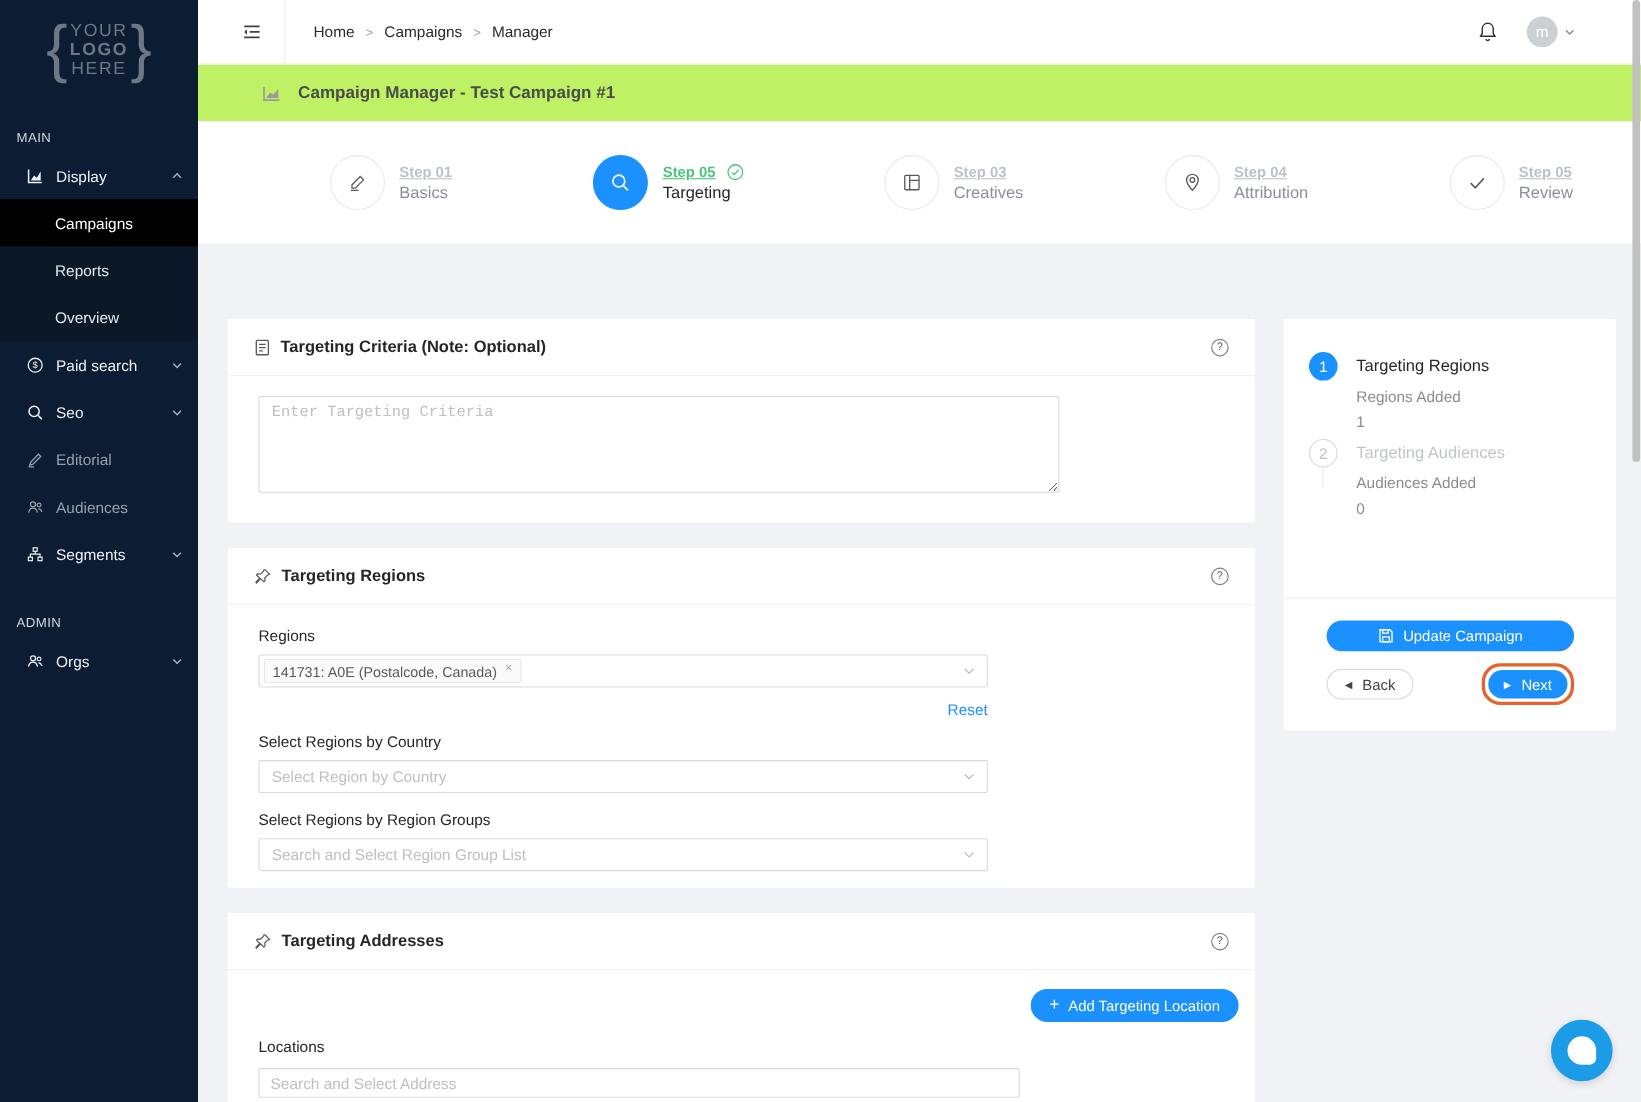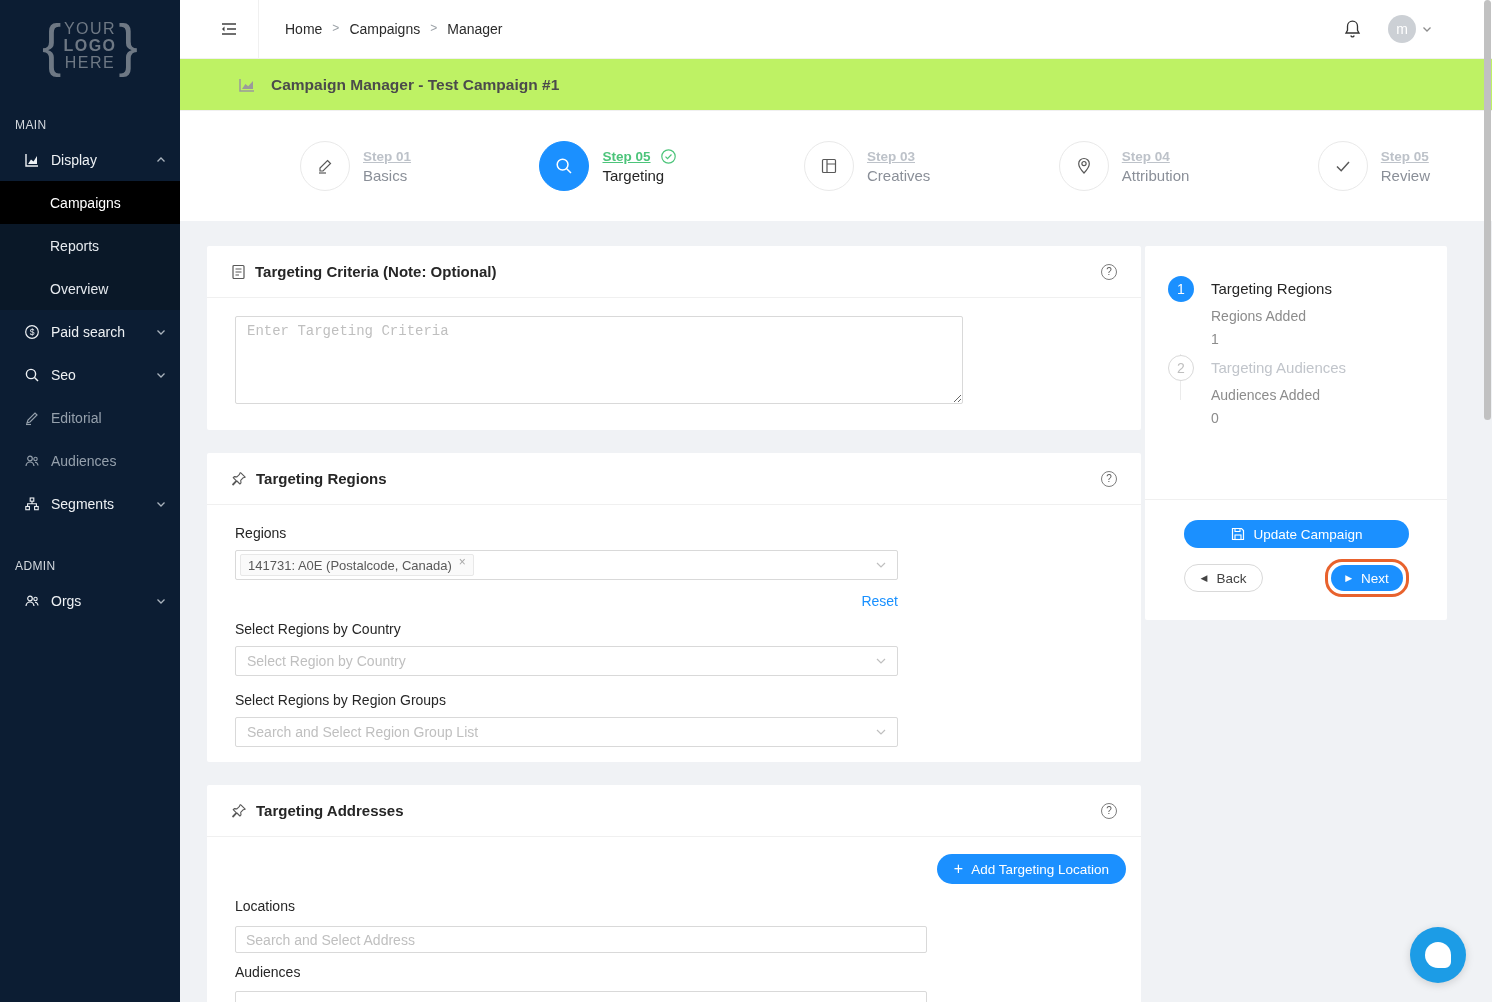--- a/index.html
+++ b/index.html
@@ -21,21 +21,21 @@
   .side-sub { background:#0a1828; }
   .side-sub-item { height:43px; display:flex; align-items:center; padding-left:50px; font-size:14px; color:#e6eaef; cursor:pointer; }
   .side-sub-item.active { background:#000000; color:#ffffff; }
   svg.ic { display:block; }
 
   
   .main { flex:1; display:flex; flex-direction:column; min-width:0; }
   .header { height:58px; background:#fff; display:flex; align-items:center; padding:0 60px 0 38px; flex:none; }
   .fold-btn { width:22px; height:22px; color:#404040; cursor:pointer; }
   .hdr-divider { width:1px; height:58px; background:#f0f0f0; margin:0 26px 0 18px; }
-  .breadcrumb { display:flex; align-items:flex-start; gap:10px; font-size:14px; color:#2b2b2b; }
+  .breadcrumb { display:flex; align-items:flex-end; gap:10px; font-size:14px; color:#2b2b2b; }
   .breadcrumb .sep { color:#9aa0a6; font-size:12px; }
   .breadcrumb a { color:#2b2b2b; text-decoration:none; cursor:pointer; }
   .hdr-right { margin-left:auto; display:flex; align-items:center; gap:26px; }
   .bell { width:19px; height:20px; color:#333; cursor:pointer; }
   .avatar-wrap { display:flex; align-items:center; gap:6px; cursor:pointer; }
   .avatar { width:28px; height:28px; border-radius:50%; background:#ccd0d5; color:#fff; display:flex; align-items:center; justify-content:center; font-size:14px; }
   .avatar-chev { color:#8c8c8c; font-size:10px; }
 
   .title-bar { height:53px; background:#bef264; border-top:1px solid #f0f0f0; border-bottom:1px solid #f0f0f0; display:flex; align-items:center; padding-left:58px; flex:none; }
   .title-bar .ticon { color:#9b9b9b; margin-right:15px; }
@@ -47,21 +47,21 @@
   .step-circle { width:50px; height:50px; border-radius:50%; border:1px solid #e9e9e9; background:#fff; display:flex; align-items:center; justify-content:center; color:#595959; flex:none; }
   .step-circle.active { background:#1b90ff; border-color:#1b90ff; color:#fff; }
   .step-text { display:flex; flex-direction:column; gap:3px; }
   .step-label { font-size:13.5px; color:#bdc2c9; font-weight:bold; display:flex; align-items:center; gap:10px;text-decoration:underline; }
   .step-label.done { color:#4cc47a; }
   .step-name { font-size:15px; color:#8a8f98; }
   .step-name.active { color:#262626; }
   .check-badge { color:#4cc47a; display:inline-flex; }
 
   
-  .content { flex:1; background:#f0f2f5; display:flex; padding:25px 35px 0 27px; gap:4px; overflow:hidden; }
+  .content { flex:1; background:#f0f2f5; display:flex; padding:25px 35px 0 27px; gap:26px; overflow:hidden;margin-top:44px; }
   .left-col { width:934px; flex:none; }
   .card { background:#fff; border-radius:2px; margin-bottom:23px; }
   .card-head { height:52px; display:flex; align-items:center; padding:0 24px; border-bottom:1px solid #f0f0f0; }
   .card-head .cicon { color:#595959; margin-right:9px; display:flex; }
   .card-title { font-size:15px; font-weight:bold; color:#262626; }
   .help { margin-left:auto; width:16px; height:16px; border:1px solid #7d7d7d; border-radius:50%; color:#595959; font-size:10px; display:flex; align-items:center; justify-content:center; cursor:pointer; }
 
   .card-body { padding:18px 22px 22px 28px; }
   textarea.criteria { width:728px; height:88px; border:1px solid #d9d9d9; border-radius:2px; resize:both; padding:6px 11px; font-family:Liberation Mono, monospace; font-size:14px; color:#262626; outline:none; }
   textarea.criteria::placeholder { color:#bfbfbf; }

